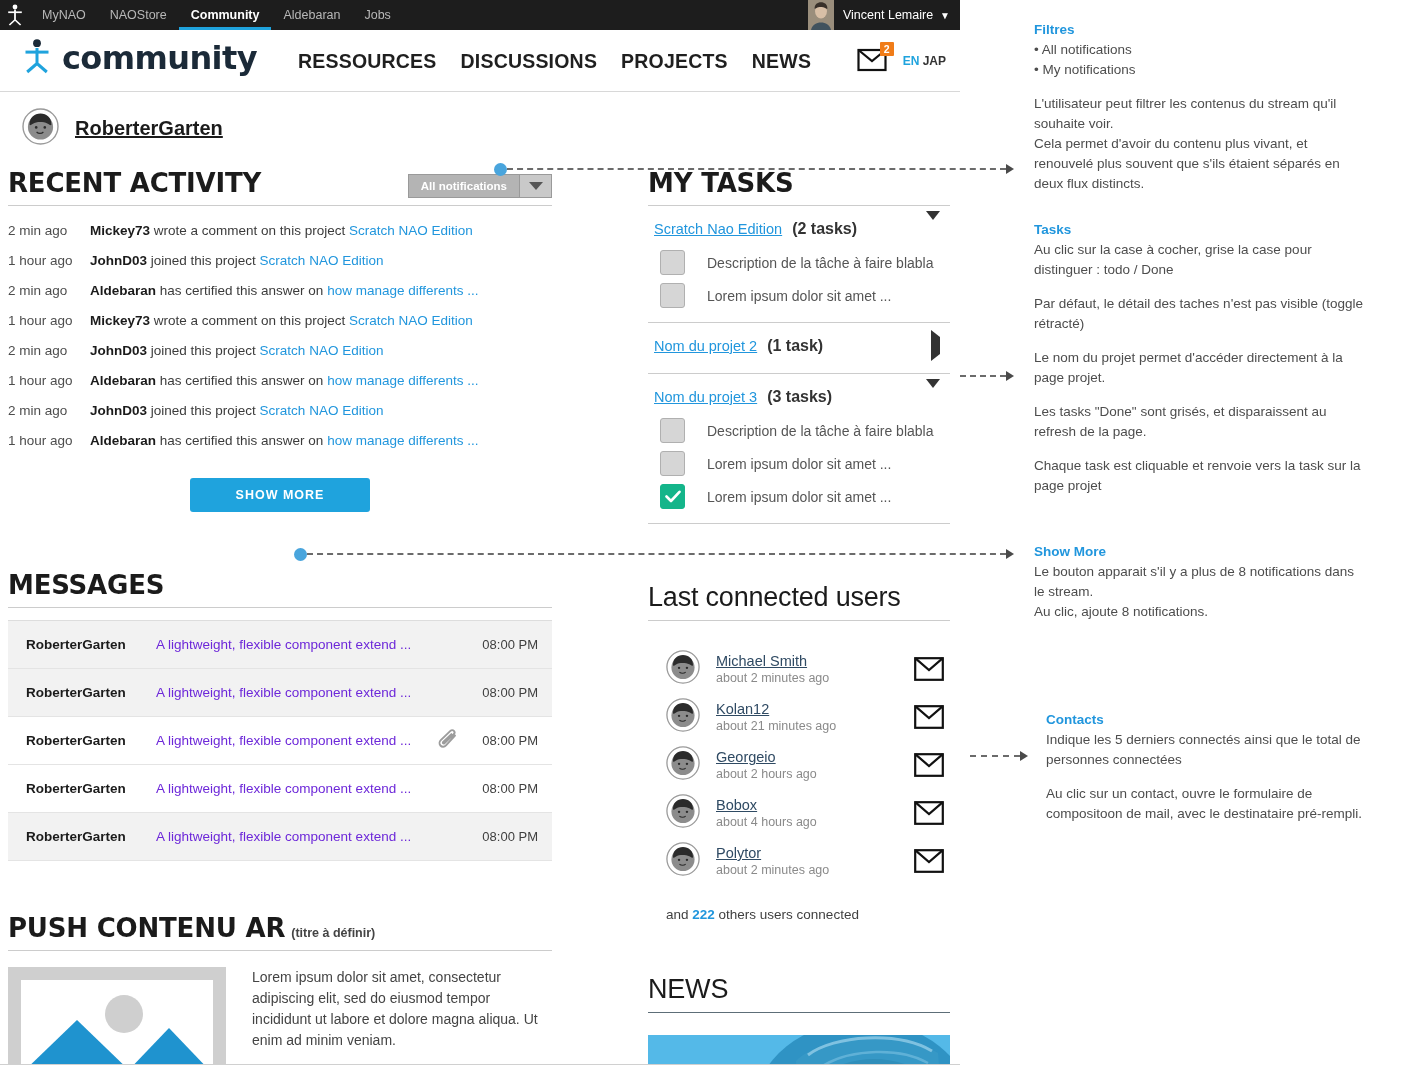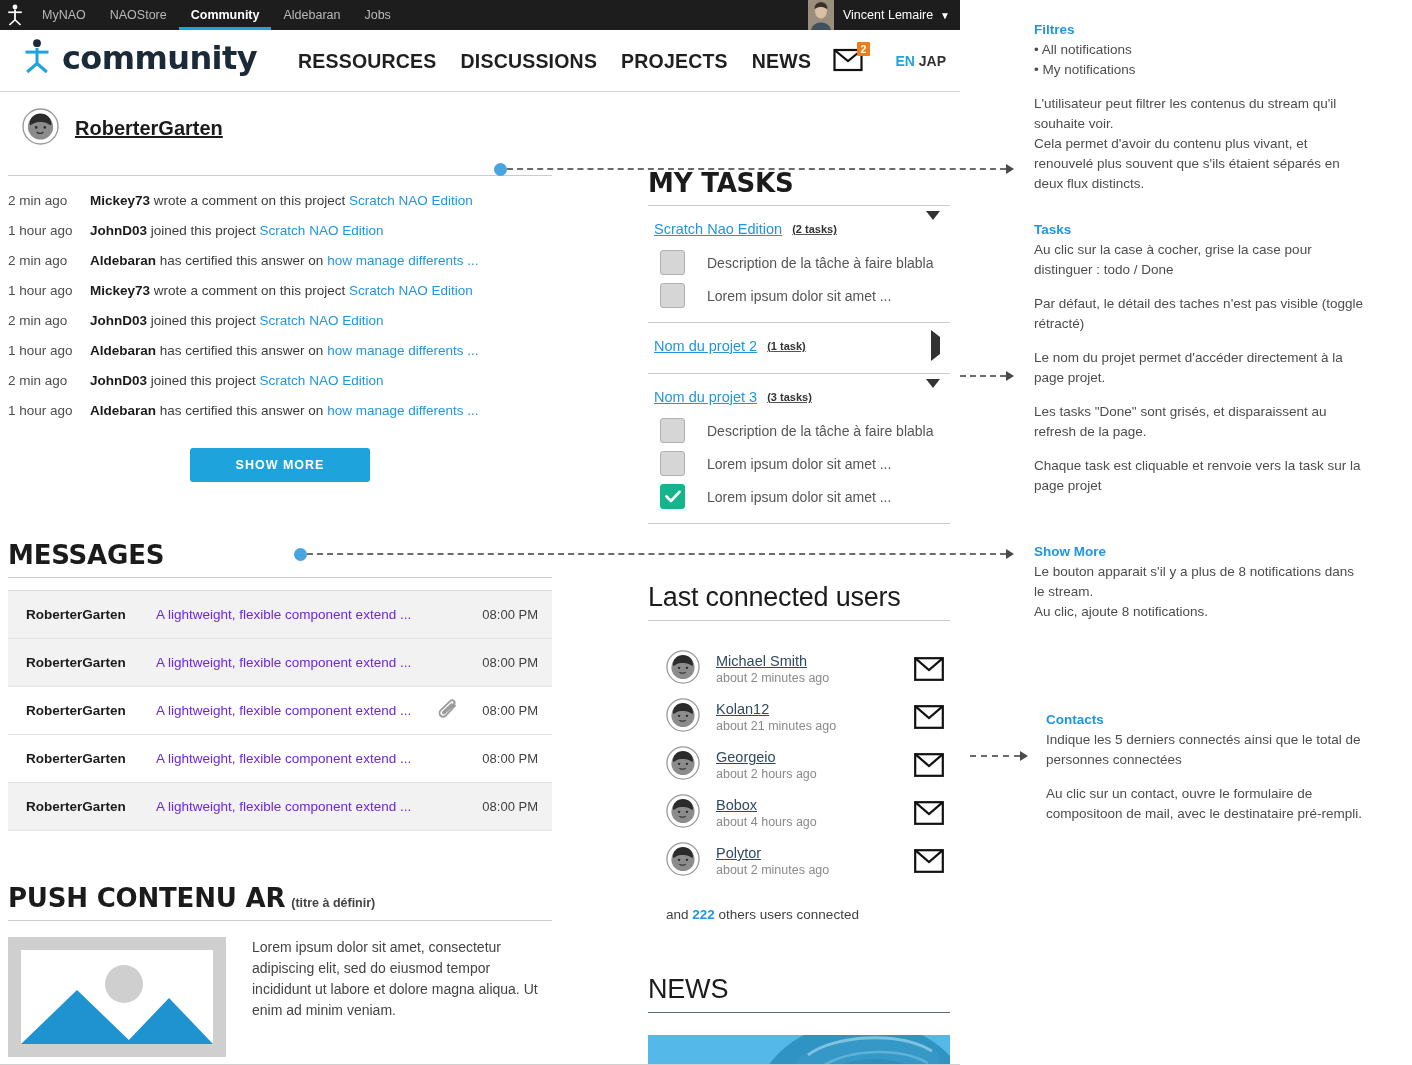--- a/index.html
+++ b/index.html
@@ -52,21 +52,21 @@
   .mainnav a {
     font-size:19.5px; font-weight:bold; color:#1f1f1f; text-decoration:none;
     font-family:"Liberation Sans", sans-serif; letter-spacing:0.2px;
   }
   .header-right { position:absolute; right:14px; top:16px; display:flex; align-items:center; gap:10px;}
   .mail-wrap { position:relative; width:36px; height:30px; }
   .badge {
     position:absolute; right:-1px; top:-4px; background:#f07c18; color:#fff;
     font-size:10.5px; font-weight:bold; padding:1px 4px; line-height:12px; border-radius:1px;
   }
-  .lang { font-size:14px; font-weight:bold;margin-left:16px; }
+  .lang { font-size:12px; font-weight:bold; }
   .lang .en { color:#1fa3dd; }
   .lang .jap { color:#333; }
 
   
   .profile { position:absolute; left:22px; top:108px; display:flex; align-items:center; gap:16px;}
   .profile .pname {
     font-size:20px; font-weight:bold; color:#1b1b1b; text-decoration:underline;
   }
 
   
@@ -107,21 +107,21 @@
   .showmore-wrap { display:flex; justify-content:center; margin-top:22px;}
   .showmore {
     background:#1fa3dd; color:#fff; font-size:12.5px; font-weight:bold;
     letter-spacing:1px; padding:10px 46px; border:none; border-radius:3px; cursor:pointer;
   }
 
   
   .task-group { border-bottom:1px solid #ccc; padding:8px 0 10px 0; }
   .task-head { display:flex; align-items:center; padding:6px 4px 8px 6px; }
   .task-proj { color:#2196dd; font-size:14.5px; }
-  .task-count { color:#555; font-size:11px; margin-left:10px;text-decoration:underline; }
+  .task-count { color:#555; font-size:16px; margin-left:10px; }
   .task-count b { color:#333; }
   .task-toggle { margin-left:auto; padding-right:6px; }
   .tri-sm-down { width:0;height:0;border-left:7px solid transparent;border-right:7px solid transparent;border-top:9px solid #333;}
   .tri-sm-right { width:0;height:0;border-top:7px solid transparent;border-bottom:7px solid transparent;border-left:9px solid #333;}
   .task-item { display:flex; align-items:center; padding:4px 0 4px 12px; }
   .chk {
     width:25px; height:25px; border:1px solid #b0b0b0; background:#d6d6d6; border-radius:3px; flex:none;
   }
   .chk.done { background:#14b58a; border-color:#14b58a; display:flex; align-items:center; justify-content:center; }
   .task-label { font-size:14px; color:#555; margin-left:22px; }
@@ -253,20 +253,29 @@
           <circle cx="22.8" cy="19.4" r="1.3" fill="#2b2b2b"></circle>
           <path d="M14.6 24c1.8 1.8 5 1.8 6.8 0" stroke="#2b2b2b" stroke-width="1.2" fill="none"></path>
         </svg>
       </span>
       <span class="pname">RoberterGarten</span>
     </div>
 
     <div class="col-left">
 
       <section>
+        <div class="sec-title-row">
+          <h2 class="sec-title">RECENT ACTIVITY</h2>
+          <div class="filter">
+            <span class="label">All notifications</span>
+            <span class="arrowbox">
+                <i class="tri-down"></i>
+              </span>
+          </div>
+        </div>
         <div class="sec-rule"></div>
 
         <div class="act-list">
           <div class="act-row">
             <span class="act-time">2 min ago</span>
             <span class="act-text"><b>Mickey73</b> <span>wrote a comment on this project</span> <a class="lnk" href="#">Scratch NAO Edition</a></span>
           </div>
           <div class="act-row">
             <span class="act-time">1 hour ago</span>
             <span class="act-text"><b>JohnD03</b> <span>joined this project</span> <a class="lnk" href="#">Scratch NAO Edition</a></span>

